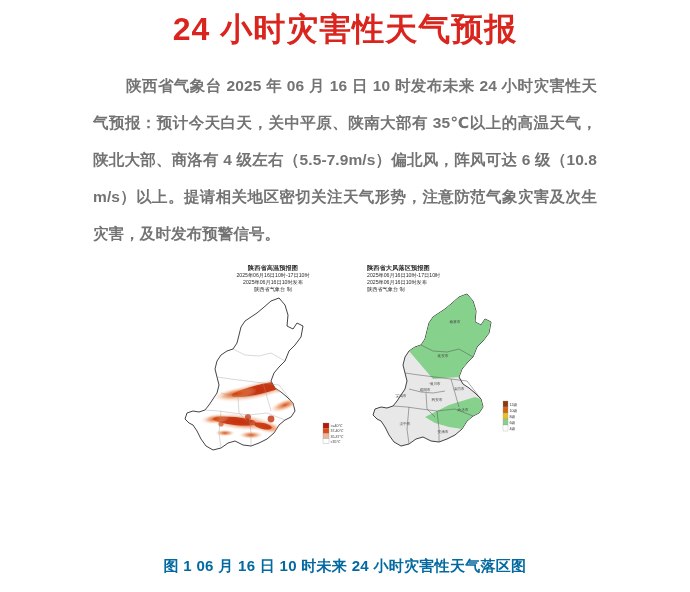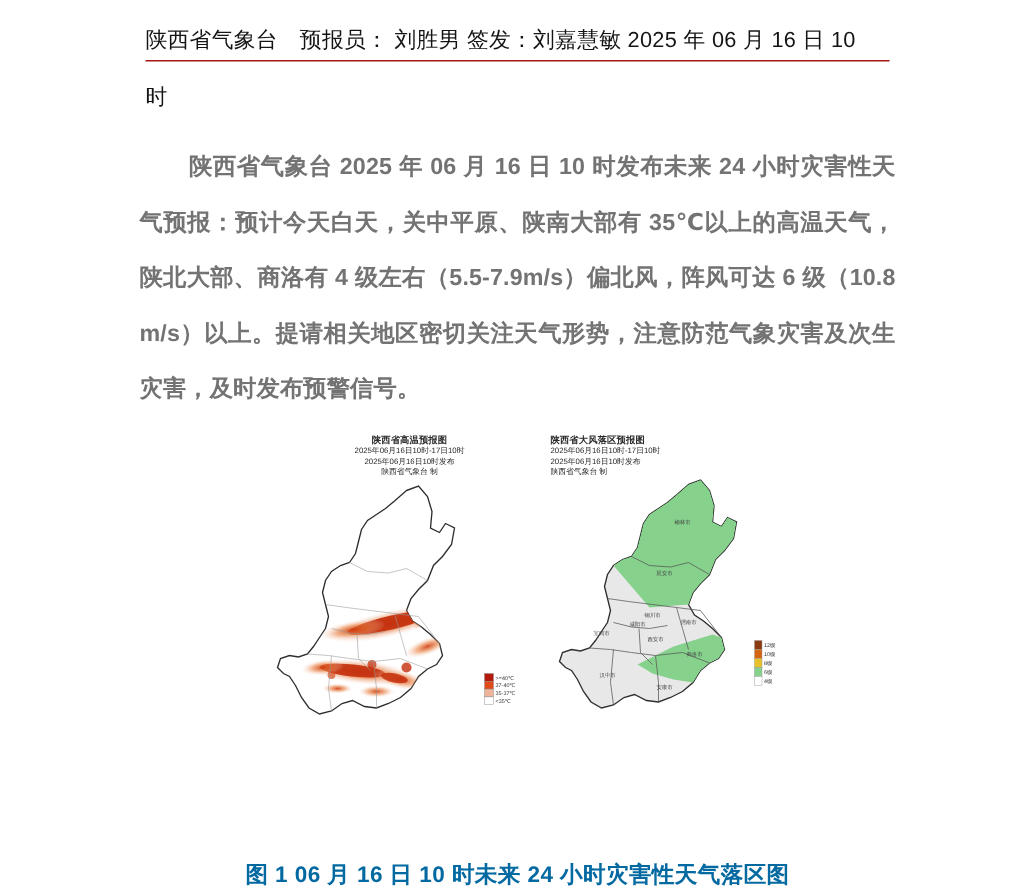--- a/index.html
+++ b/index.html
@@ -130,26 +130,22 @@
     letter-spacing: .3px;
   }
 
   .legend-label { font-size: 3.6px; fill: #333; }
 </style>
 </head>
 <body>
 
 <div class="page">
 
-
-  <div class="byline-block">
-    <div class="byline-line1">陕西省气象台　预报员： 刘胜男 签发：刘嘉慧敏 2025 年 06 月 16 日 10</div>
-    <div class="byline-rule"></div>
-    <div class="byline-line2">时</div>
-  </div>
+  <div class="doc-title">24 小时灾害性天气预报</div>
+
 
   <div class="body-para">陕西省气象台 2025 年 06 月 16 日 10 时发布未来 24 小时灾害性天气预报：预计今天白天，关中平原、陕南大部有 35℃以上的高温天气，陕北大部、商洛有 4 级左右（5.5-7.9m/s）偏北风，阵风可达 6 级（10.8 m/s）以上。提请相关地区密切关注天气形势，注意防范气象灾害及次生灾害，及时发布预警信号。</div>
 
   <div class="figure-wrap">
     <div class="maps-row">
 
       <div class="map-panel left">
         <div class="map-head">
           <div class="mh-title">陕西省高温预报图</div>
           <div class="mh-sub">2025年06月16日10时-17日10时</div>

